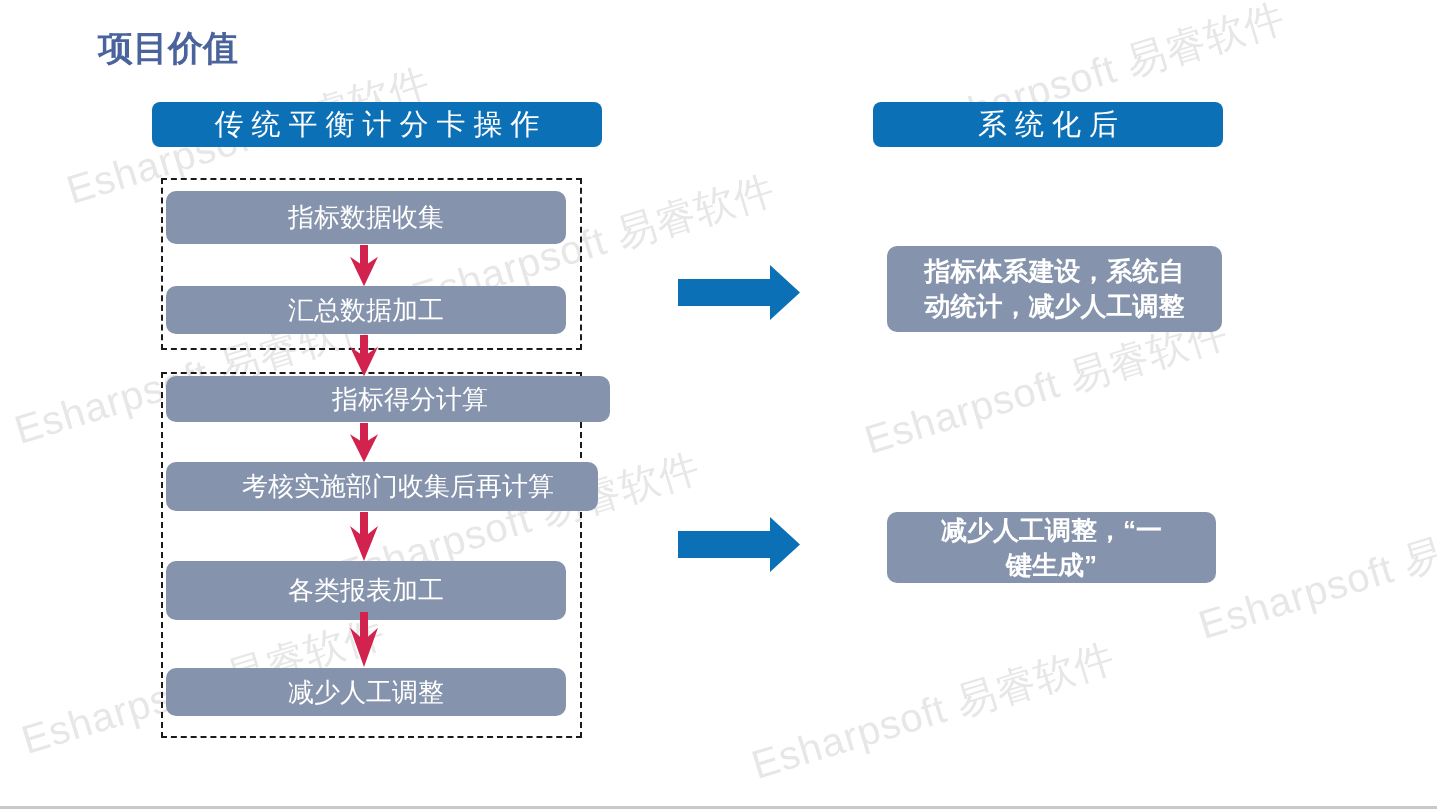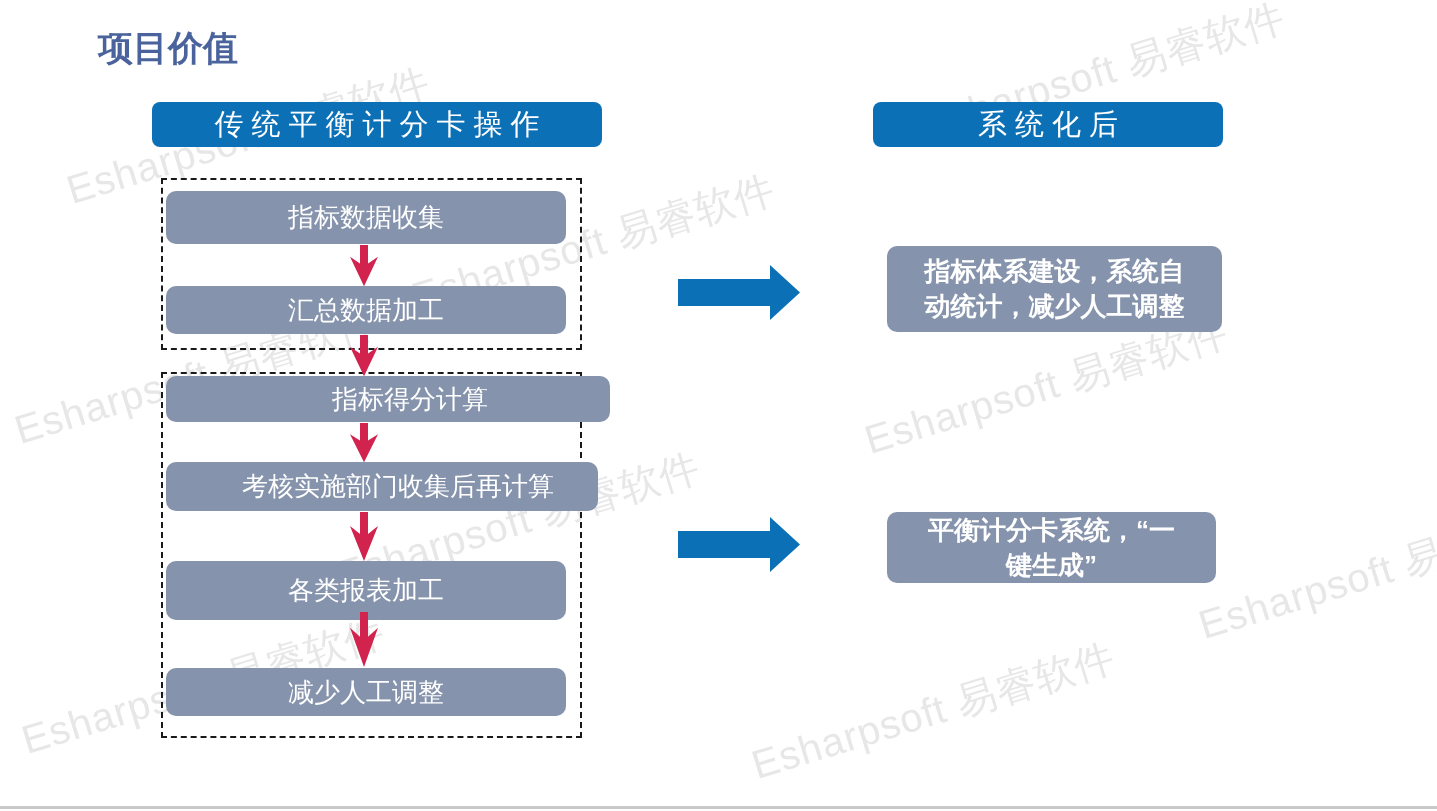--- a/index.html
+++ b/index.html
@@ -156,19 +156,19 @@
         </svg>
     </div>
     <div class="barrow ba2">
       <svg viewBox="0 0 122 55" preserveAspectRatio="none">
           <polygon fill="#0c70b6" points="0,14 92,14 92,0 122,27.5 92,55 92,41 0,41"></polygon>
         </svg>
     </div>
 
     <div class="benefit bA">指标体系建设，系统自
 动统计，减少人工调整</div>
-    <div class="benefit bB">平衡计分卡系统，“一
+    <div class="benefit bB">减少人工调整，“一
 键生成”</div>
 
     <div class="bottom-line"></div>
 
   </div>
 </div>
 
 </body></html>

